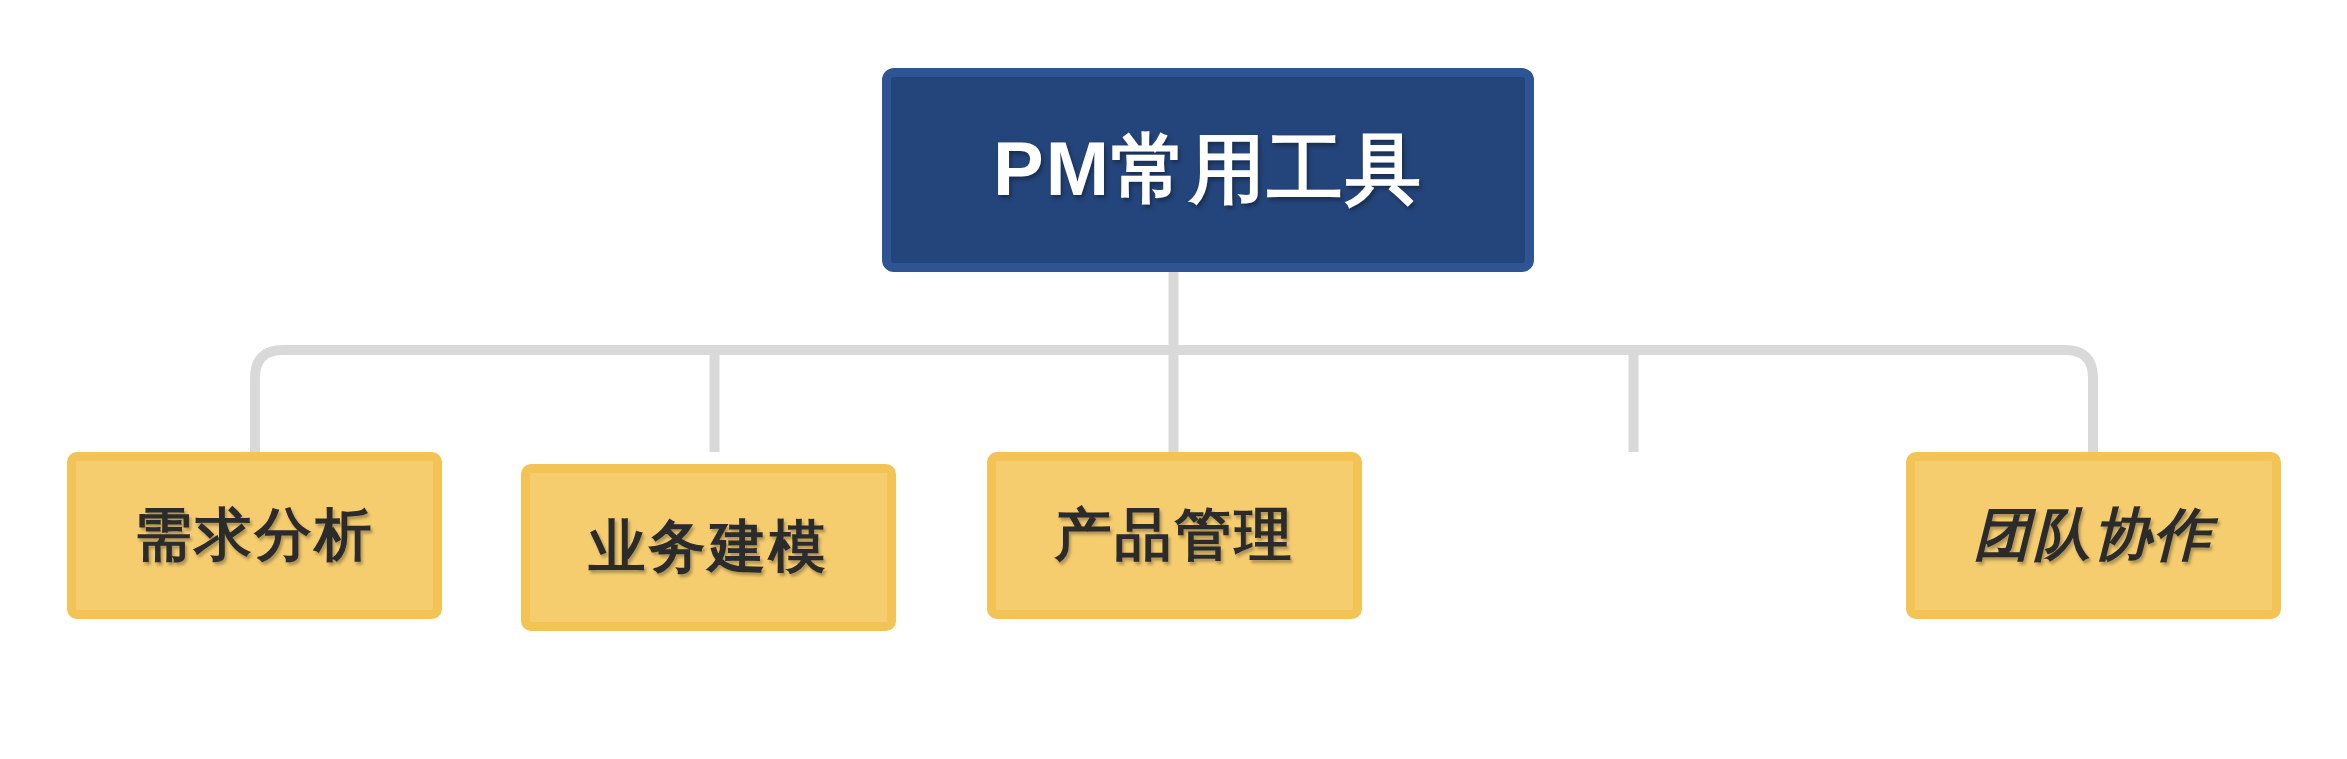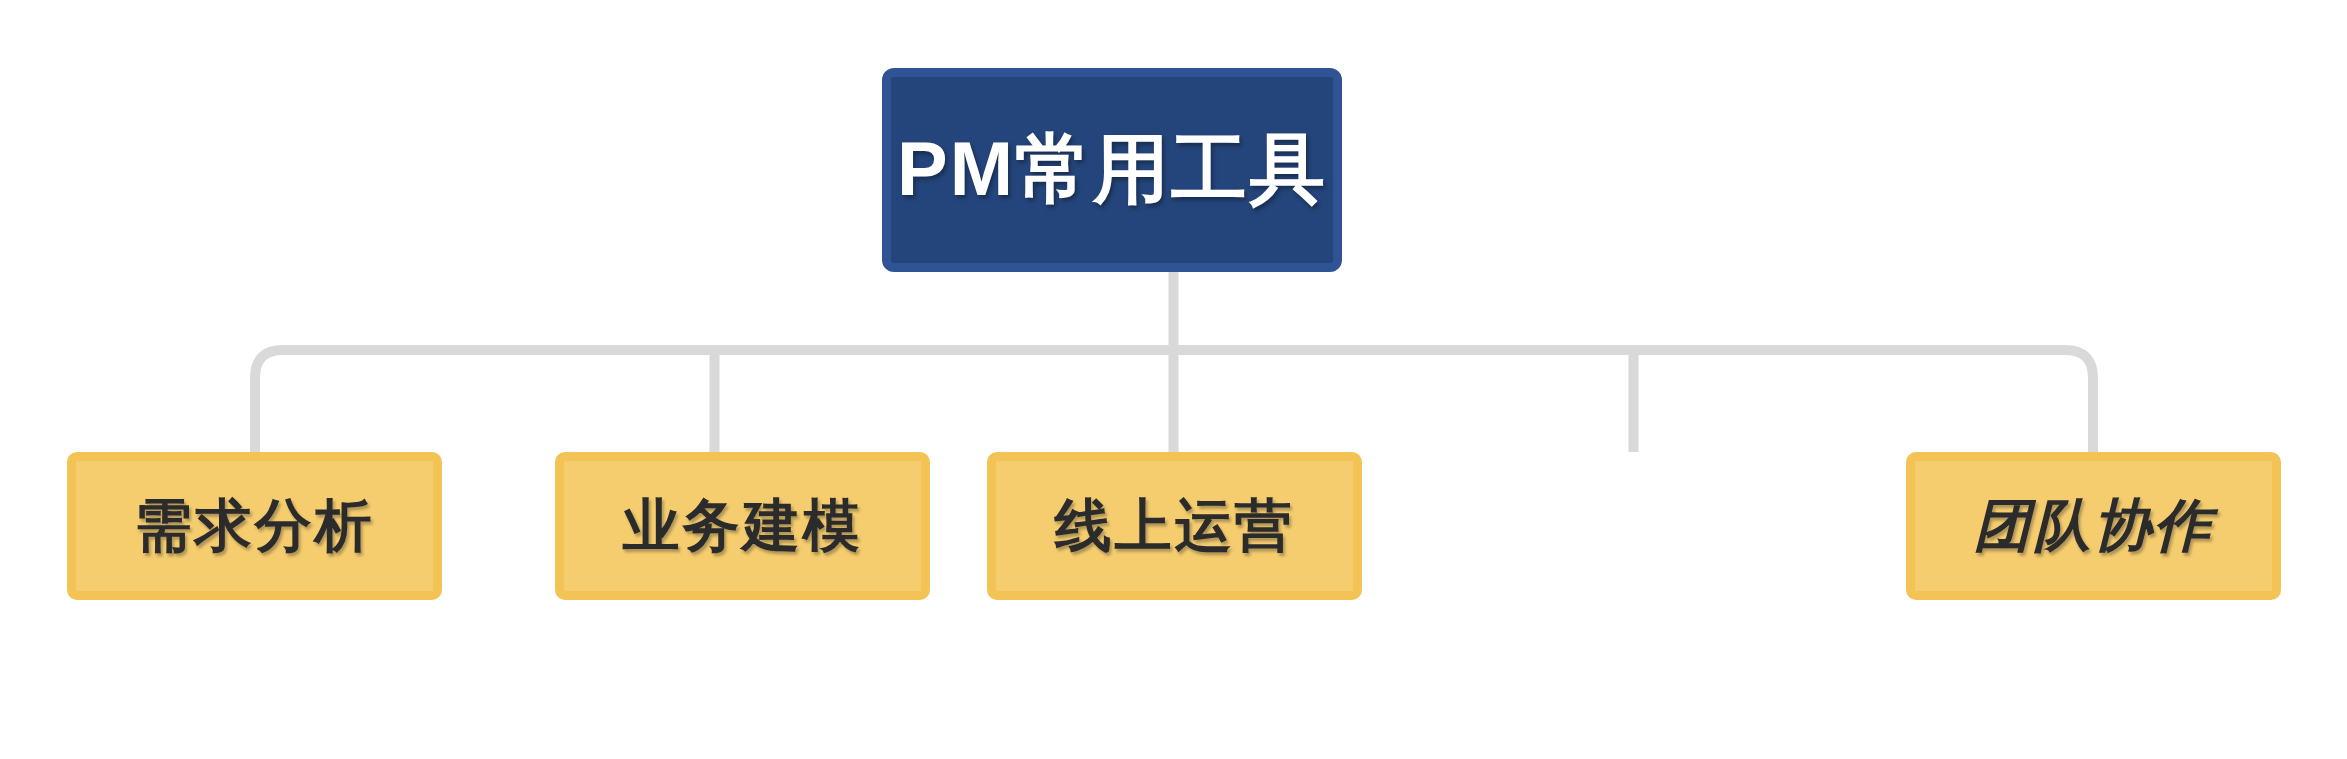--- a/index.html
+++ b/index.html
@@ -14,39 +14,39 @@
     font-family:"Liberation Sans","DejaVu Sans",sans-serif;
   }
   .canvas{position:relative;width:2347px;height:759px;}
   .connectors{position:absolute;left:0;top:0;width:2347px;height:759px;}
   .connectors path{fill:none;stroke-width:10;}
   .node{
     position:absolute;display:flex;align-items:center;justify-content:center;
     box-sizing:border-box;text-align:center;font-weight:bold;cursor:pointer;
   }
   .node.root{
-    left:882px;top:68px;width:460px;height:204px;
+    left:882px;top:68px;width:652px;height:204px;
     background:var(--root_fill);
     border:9px solid var(--root_border);
     border-radius:12px;
     color:var(--root_text);
     font-size:76px;letter-spacing:2px;
     text-shadow:2px 3px 4px rgba(0,0,0,0.35);
   }
   .node.child{
-    top:452px;width:375px;height:148px;
+    top:452px;width:375px;height:167px;
     background:var(--child_fill);
     border:9px solid var(--child_border);
     border-radius:10px;
     color:var(--child_text);
     font-size:57px;letter-spacing:3px;
     text-shadow:2px 3px 3px rgba(40,40,40,0.35);
   }
   .child.c0{left:67px;}
-  .child.c1{left:555px;}
+  .child.c1{left:521px;margin-top:12px;}
   .child.c2{left:987px;}
   .child.c3{left:1446px;}
   .child.c4{left:1906px;font-style:italic;}
 </style>
 </head>
 <body>
 
 <div class="canvas">
 
   <svg class="connectors" viewBox="0 0 2347 759" xmlns="http://www.w3.org/2000/svg" aria-hidden="true">
@@ -63,21 +63,21 @@
 
   <div class="node child c0">
     <span>需求分析</span>
   </div>
 
   <div class="node child c1">
     <span>业务建模</span>
   </div>
 
   <div class="node child c2">
-    <span>线上运营</span>
+    <span>产品管理</span>
   </div>
 
 
   <div class="node child c4">
     <span>团队协作</span>
   </div>
 
 </div>
 
 </body></html>

